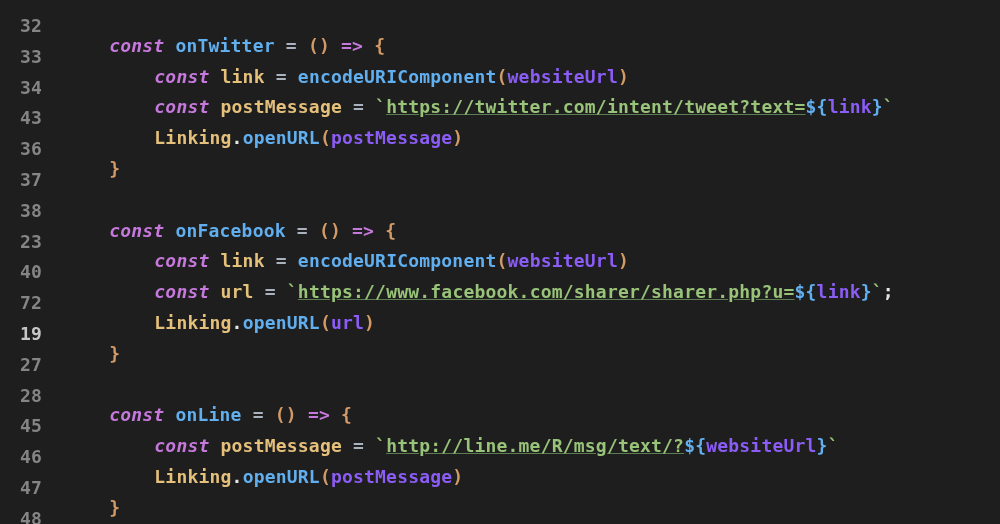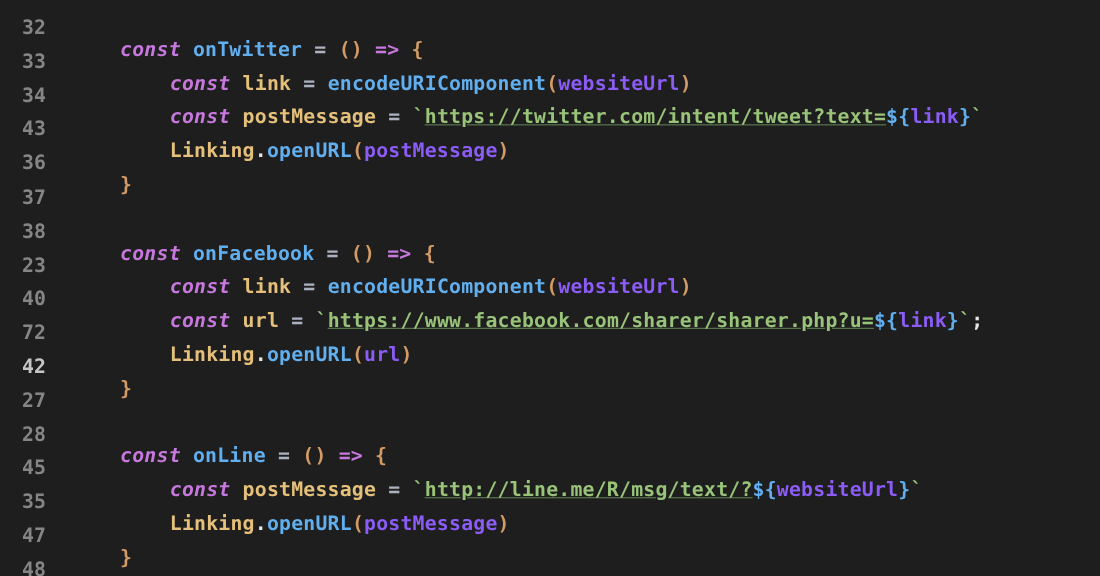--- a/index.html
+++ b/index.html
@@ -105,25 +105,25 @@
       <div class="ln">32</div>
       <div class="ln">33</div>
       <div class="ln">34</div>
       <div class="ln">43</div>
       <div class="ln">36</div>
       <div class="ln">37</div>
       <div class="ln">38</div>
       <div class="ln">23</div>
       <div class="ln">40</div>
       <div class="ln">72</div>
-      <div class="ln active">42</div>
+      <div class="ln active">19</div>
       <div class="ln">27</div>
       <div class="ln">28</div>
       <div class="ln">45</div>
-      <div class="ln">35</div>
+      <div class="ln">46</div>
       <div class="ln">47</div>
       <div class="ln">48</div>
     </div>
   <div class="code-area">
       <div class="line"><span class="guide blue"></span><span class="tok-plain">    </span></div>
       <div class="line"><span class="guide blue"></span><span class="tok-plain">    </span><span class="tok-kw">const</span><span class="tok-pun"> </span><span class="tok-call">onTwitter</span><span class="tok-pun"> </span><span class="tok-op">=</span><span class="tok-pun"> </span><span class="tok-paren">()</span><span class="tok-pun"> </span><span class="tok-kw">=&gt;</span><span class="tok-pun"> </span><span class="tok-paren">{</span></div>
       <div class="line"><span class="guide blue"></span><span class="tok-plain">    </span><span class="guide"></span><span class="tok-plain">    </span><span class="tok-kw">const</span><span class="tok-pun"> </span><span class="tok-var">link</span><span class="tok-pun"> </span><span class="tok-op">=</span><span class="tok-pun"> </span><span class="tok-call">encodeURIComponent</span><span class="tok-paren">(</span><span class="tok-red">websiteUrl</span><span class="tok-paren">)</span></div>
       <div class="line"><span class="guide blue"></span><span class="tok-plain">    </span><span class="guide"></span><span class="tok-plain">    </span><span class="tok-kw">const</span><span class="tok-pun"> </span><span class="tok-var">postMessage</span><span class="tok-pun"> </span><span class="tok-op">=</span><span class="tok-pun"> </span><span class="tok-str">`</span><span class="tok-url">https://twitter.com/intent/tweet?text=</span><span class="tok-tpl">${</span><span class="tok-red">link</span><span class="tok-tpl">}</span><span class="tok-str">`</span></div>
       <div class="line"><span class="guide blue"></span><span class="tok-plain">    </span><span class="guide"></span><span class="tok-plain">    </span><span class="tok-var">Linking</span><span class="tok-pun">.</span><span class="tok-call">openURL</span><span class="tok-paren">(</span><span class="tok-red">postMessage</span><span class="tok-paren">)</span></div>
       <div class="line"><span class="guide blue"></span><span class="tok-plain">    </span><span class="tok-paren">}</span></div>

